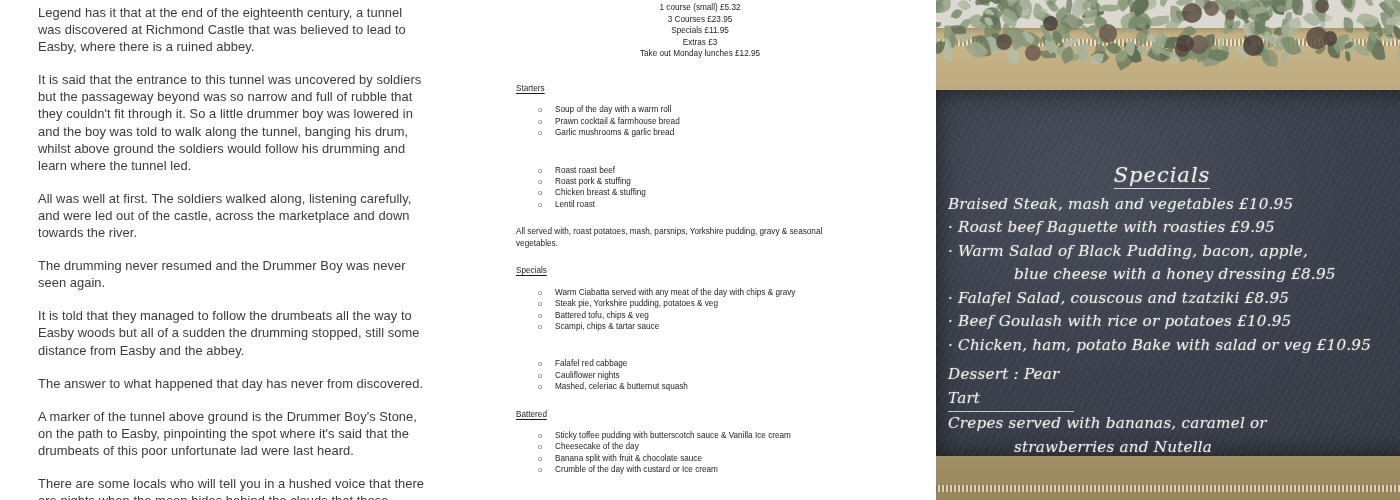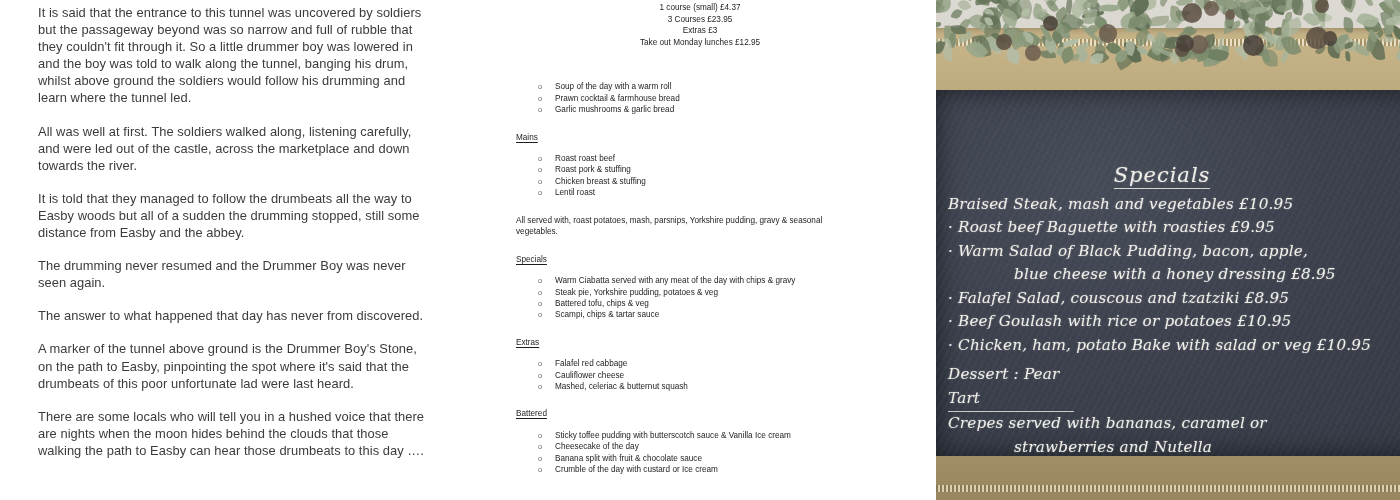--- a/index.html
+++ b/index.html
@@ -171,50 +171,52 @@
     position:absolute;left:-18px;right:-26px;bottom:0;height:46px;
     background:linear-gradient(180deg,#e4e1da 0%,#d7d3ca 100%);
   }
 </style>
 </head>
 <body>
 
 <div class="page">
 
   <div class="story">
+    <p>Legend has it that at the end of the eighteenth century, a tunnel was discovered at Richmond Castle that was believed to lead to Easby, where there is a ruined abbey.</p>
     <p>It is said that the entrance to this tunnel was uncovered by soldiers but the passageway beyond was so narrow and full of rubble that they couldn't fit through it. So a little drummer boy was lowered in and the boy was told to walk along the tunnel, banging his drum, whilst above ground the soldiers would follow his drumming and learn where the tunnel led.</p>
     <p>All was well at first. The soldiers walked along, listening carefully, and were led out of the castle, across the marketplace and down towards the river.</p>
+    <p>The drumming never resumed and the Drummer Boy was never seen again.</p>
     <p>It is told that they managed to follow the drumbeats all the way to Easby woods but all of a sudden the drumming stopped, still some distance from Easby and the abbey.</p>
-    <p>The drumming never resumed and the Drummer Boy was never seen again.</p>
     <p>The answer to what happened that day has never from discovered.</p>
     <p>A marker of the tunnel above ground is the Drummer Boy's Stone, on the path to Easby, pinpointing the spot where it's said that the drumbeats of this poor unfortunate lad were last heard.</p>
     <p>There are some locals who will tell you in a hushed voice that there are nights when the moon hides behind the clouds that those walking the path to Easby can hear those drumbeats to this day ….</p>
   </div>
 
   <div class="menu">
 
     <div class="prices">
-      <div>1 course (small) £4.37</div>
+      <div>1 course (small) £5.32</div>
       <div>3 Courses £23.95</div>
+      <div>Specials £11.95</div>
       <div>Extras £3</div>
       <div>Take out Monday lunches £12.95</div>
     </div>
 
     <div class="spacer-lg"></div>
 
+    <p class="sec-head"><span>Starters</span></p>
     <div class="spacer-sm"></div>
     <ul class="items">
       <li><span class="bul">o</span><span>Soup of the day with a warm roll</span></li>
       <li><span class="bul">o</span><span>Prawn cocktail &amp; farmhouse bread</span></li>
       <li><span class="bul">o</span><span>Garlic mushrooms &amp; garlic bread</span></li>
     </ul>
 
     <div class="spacer-md"></div>
 
-    <p class="sec-head"><span>Mains</span></p>
     <div class="spacer-sm"></div>
     <ul class="items">
       <li><span class="bul">o</span><span>Roast roast beef</span></li>
       <li><span class="bul">o</span><span>Roast pork &amp; stuffing</span></li>
       <li><span class="bul">o</span><span>Chicken breast &amp; stuffing</span></li>
       <li><span class="bul">o</span><span>Lentil roast</span></li>
     </ul>
 
     <div class="spacer-md"></div>
     <p class="note">All served with, roast potatoes, mash, parsnips, Yorkshire pudding, gravy &amp; seasonal vegetables.</p>
@@ -224,25 +226,24 @@
     <div class="spacer-sm"></div>
     <ul class="items">
       <li><span class="bul">o</span><span>Warm Ciabatta served with any meat of the day with chips &amp; gravy</span></li>
       <li><span class="bul">o</span><span>Steak pie, Yorkshire pudding, potatoes &amp; veg</span></li>
       <li><span class="bul">o</span><span>Battered tofu, chips &amp; veg</span></li>
       <li><span class="bul">o</span><span>Scampi, chips &amp; tartar sauce</span></li>
     </ul>
 
     <div class="spacer-md"></div>
 
-    <p class="sec-head"><span>Extras</span></p>
     <div class="spacer-sm"></div>
     <ul class="items">
       <li><span class="bul">o</span><span>Falafel red cabbage</span></li>
-      <li><span class="bul">o</span><span>Cauliflower cheese</span></li>
+      <li><span class="bul">o</span><span>Cauliflower nights</span></li>
       <li><span class="bul">o</span><span>Mashed, celeriac &amp; butternut squash</span></li>
     </ul>
 
     <div class="spacer-md"></div>
 
     <p class="sec-head"><span>Battered</span></p>
     <div class="spacer-sm"></div>
     <ul class="items">
       <li><span class="bul">o</span><span>Sticky toffee pudding with butterscotch sauce &amp; Vanilla Ice cream</span></li>
       <li><span class="bul">o</span><span>Cheesecake of the day</span></li>

